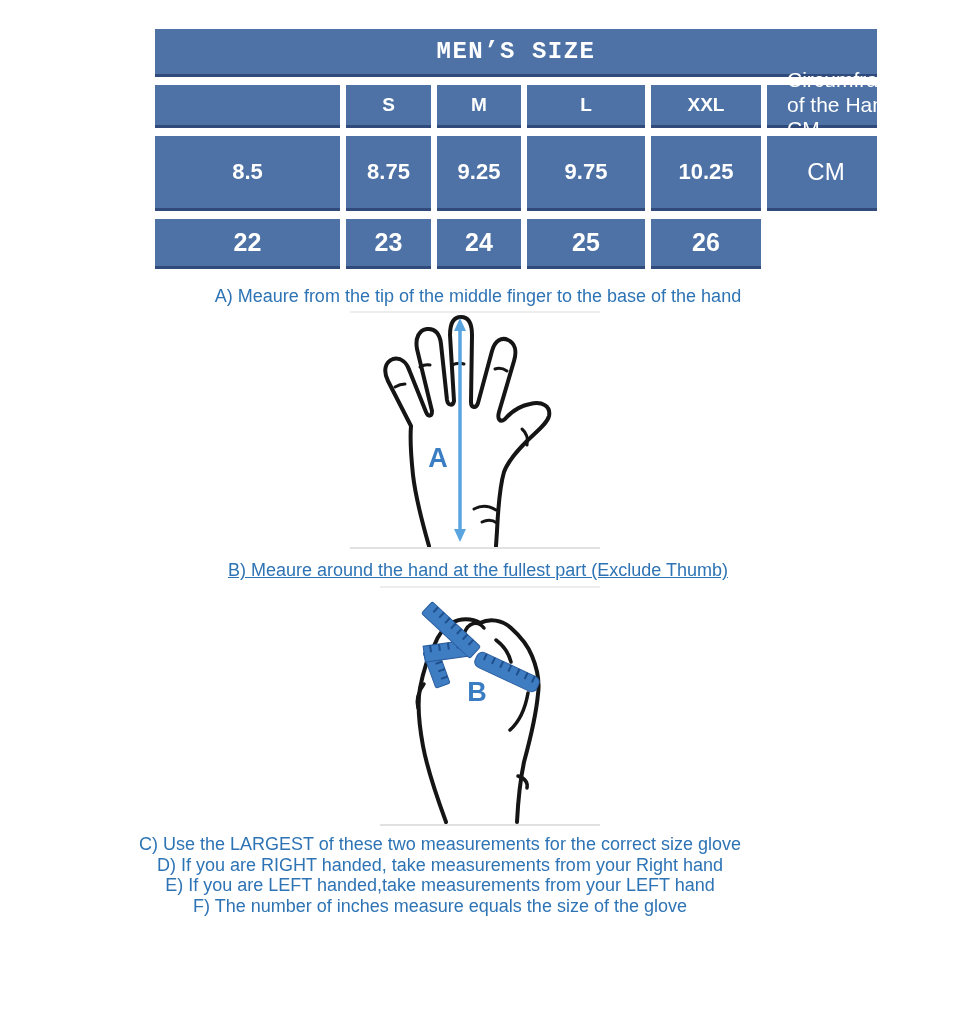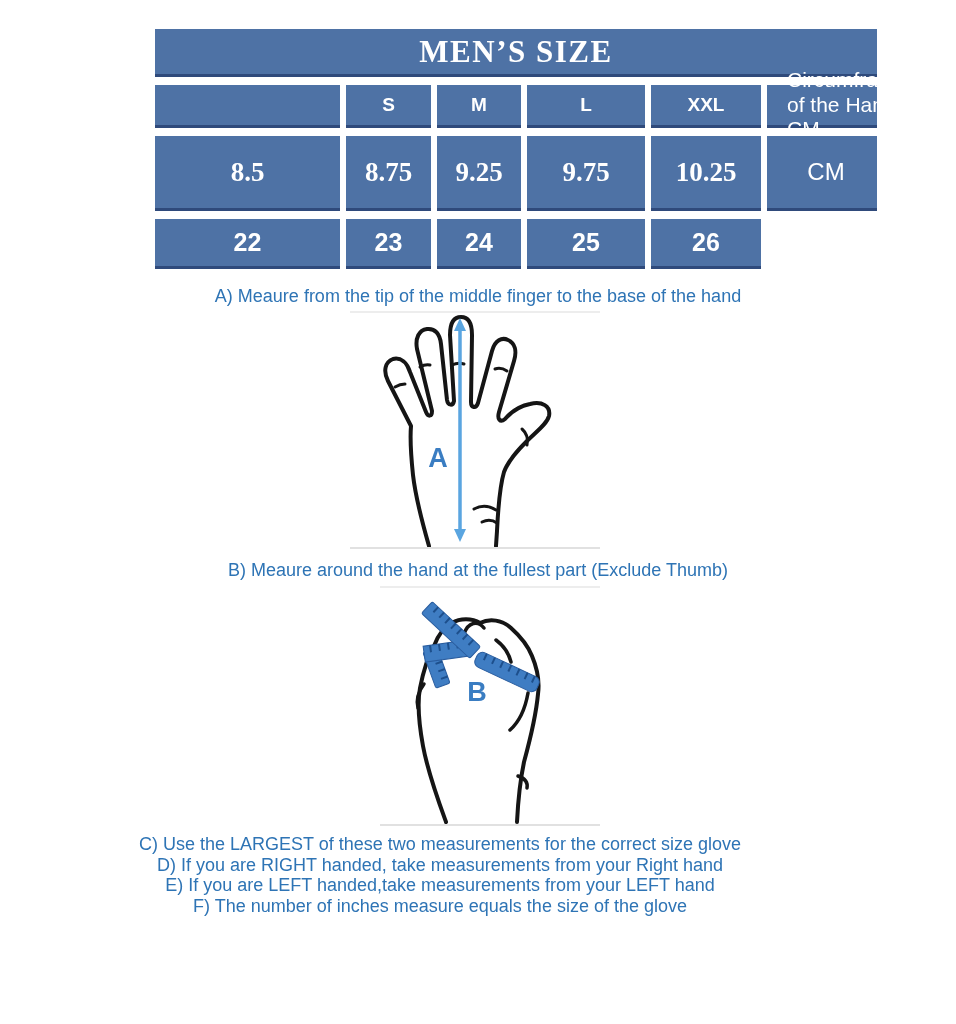--- a/index.html
+++ b/index.html
@@ -6,34 +6,34 @@
   .canvas{position:relative;width:956px;height:1024px;background:#ffffff;
           font-family:"Liberation Sans",sans-serif;overflow:hidden;}
 
   
   .size-table{position:absolute;left:155px;top:29px;width:722px;display:grid;
               grid-template-columns:185px 85px 84px 118px 110px 110px;
               grid-template-rows:48px 43px 75px 50px;
               column-gap:6px;row-gap:8px;}
   .cell{background:#4e72a5;border-bottom:3px solid #2f4a7b;box-sizing:border-box;
         color:#ffffff;display:flex;align-items:center;justify-content:center;}
-  .title-cell{grid-column:1/-1;font-family:Liberation Serif, serif;font-weight:bold;
-              font-size:31px;letter-spacing:1.5px;}
+  .title-cell{grid-column:1/-1;font-family:Liberation Mono, monospace;font-weight:bold;
+              font-size:24px;letter-spacing:1.5px;}
   .head-cell{font-weight:bold;font-size:19px;}
   .label-cell{justify-content:flex-start;padding-left:20px;font-size:21px;
               line-height:1.18;text-align:left;}
   .cm-label{justify-content:center;padding-left:8px;font-size:24px;}
   .num-cell{font-weight:bold;font-size:25px;}
-  .num-cell.big{font-size:27px;font-family:Liberation Serif, serif;}
+  .num-cell.big{font-size:22px;}
 
   
   .line{position:absolute;left:0;width:956px;text-align:center;color:#2e74b5;
         font-size:18px;}
   .line-a{top:286px;}
-  .line-b{top:560px;}
+  .line-b{top:560px;text-decoration:underline;}
   .notes{position:absolute;top:834px;left:0;width:880px;text-align:center;
          color:#2e74b5;font-size:18px;line-height:20.5px;}
 
   
   .illus{position:absolute;border-top:2px solid #ededed;border-bottom:2px solid #e1e1e1;
          box-sizing:border-box;}
   .hand-illus{left:350px;top:311px;width:250px;height:238px;}
   .fist-illus{left:380px;top:586px;width:220px;height:240px;}
   svg{display:block;}
 </style>

